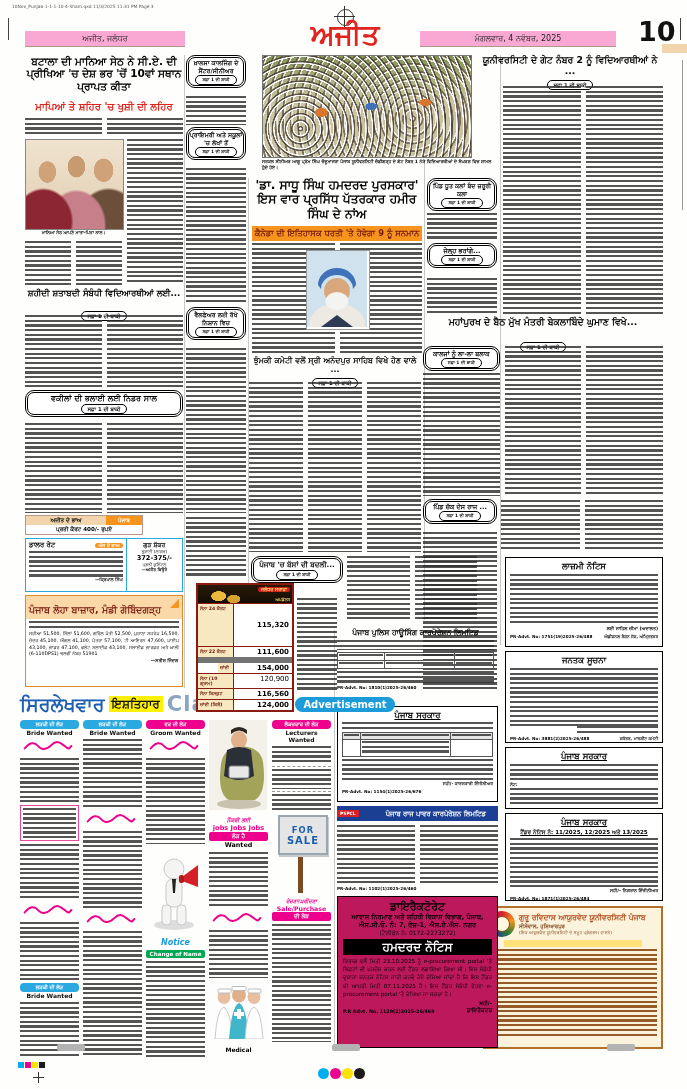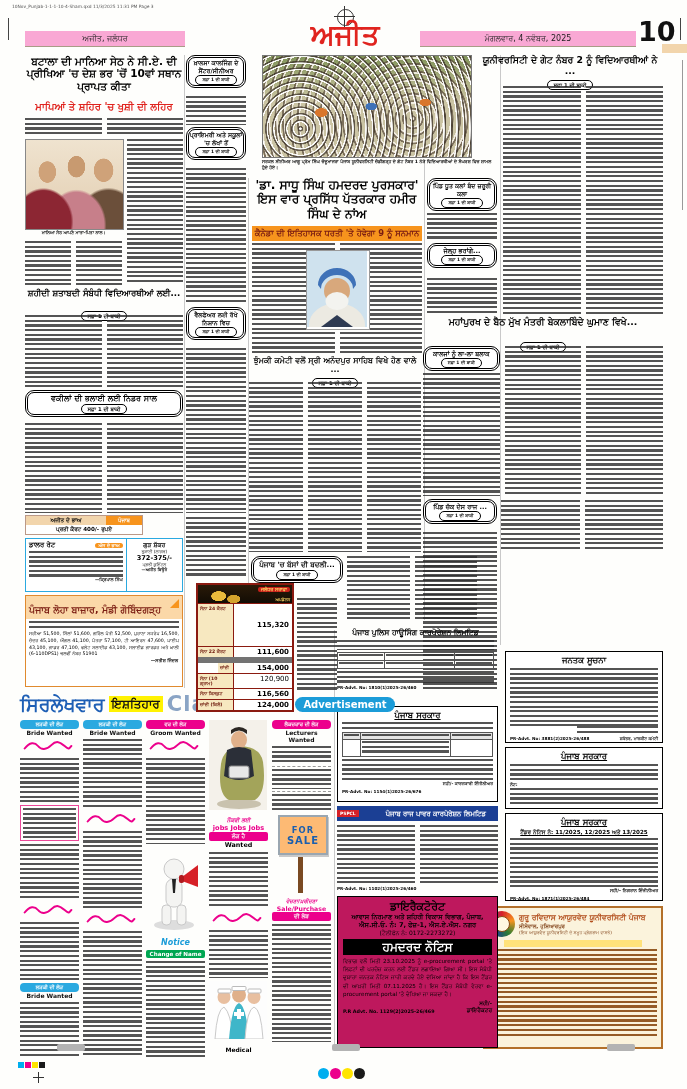--- a/index.html
+++ b/index.html
@@ -41,21 +41,21 @@
   <div class="abs" style="left:12px;top:4px;width:430px;font-size:4.4px;color:#555;">10Nov_Punjab-1-1-1-10-4-Sham.qxd   11/3/2025   11:31 PM   Page 3</div>
   <div class="abs" style="left:337px;top:9px;width:15px;height:15px;border:1px solid #333;border-radius:50%;"></div>
   <div class="abs" style="left:344px;top:6px;width:1px;height:21px;background:#333;"></div>
   <div class="abs" style="left:334px;top:16px;width:21px;height:1px;background:#333;"></div>
   <div class="abs" style="left:8px;top:18px;width:1px;height:22px;background:#444;"></div>
   <div class="abs" style="left:680px;top:18px;width:1px;height:22px;background:#444;"></div>
   <div class="abs" style="left:682px;top:60px;width:1px;height:150px;background:#999;"></div>
 
   <div class="abs strip" style="left:25px;top:31px;width:160px;height:15px;">ਅਜੀਤ, ਜਲੰਧਰ</div>
   <div class="abs" style="left:252px;top:18px;width:186px;height:36px;text-align:center;font-size:28px;font-weight:900;color:#e0241f;">ਅਜੀਤ</div>
-  <div class="abs strip" style="left:420px;top:31px;width:216px;height:15px;">ਮੰਗਲਵਾਰ, 4 ਨਵੰਬਰ, 2025</div>
+  <div class="abs strip" style="left:420px;top:31px;width:196px;height:15px;">ਮੰਗਲਵਾਰ, 4 ਨਵੰਬਰ, 2025</div>
   <div class="abs" style="left:638px;top:16px;width:36px;height:34px;font-size:27px;font-weight:bold;color:#111;text-align:center;">10</div>
   <div class="abs" style="left:662px;top:44px;width:25px;height:9px;background:#f2d5ac;"></div>
 
   <div class="abs vr" style="left:184px;top:55px;height:633px;"></div>
   <div class="abs vr" style="left:248px;top:178px;height:510px;"></div>
   <div class="abs vr" style="left:424px;top:160px;height:460px;"></div>
   <div class="abs vr" style="left:500px;top:55px;height:590px;"></div>
   <div class="abs vr" style="left:334px;top:630px;height:420px;"></div>
 
   <div class="abs hl" style="left:25px;top:55px;width:158px;font-size:10.5px;">ਬਟਾਲਾ ਦੀ ਮਾਨਿਆ ਸੇਠ ਨੇ ਸੀ.ਏ. ਦੀ ਪ੍ਰੀਖਿਆ 'ਚ ਦੇਸ਼ ਭਰ 'ਚੋਂ 10ਵਾਂ ਸਥਾਨ ਪ੍ਰਾਪਤ ਕੀਤਾ</div>
@@ -272,20 +272,29 @@
       <div class="gk"></div>
     </div>
 
   <div class="abs hl" style="left:477px;top:55px;width:186px;font-size:9.3px;">ਯੂਨੀਵਰਸਿਟੀ ਦੇ ਗੇਟ ਨੰਬਰ 2 ਨੂੰ ਵਿਦਿਆਰਥੀਆਂ ਨੇ ...</div>
   <div class="abs pillrow" style="left:477px;top:72px;width:186px;"><span class="pill">ਸਫ਼ਾ 1 ਦੀ ਬਾਕੀ</span></div>
   <div class="abs cols2" style="left:503px;top:86px;width:160px;height:228px;">
       <div class="gk"></div>
       <div class="gk"></div>
     </div>
 
+  <div class="abs nbx" style="left:505px;top:557px;width:158px;height:90px;">
+    <h4>ਲਾਜ਼ਮੀ ਨੋਟਿਸ</h4>
+    <div class="gk" style="height:52px;"></div>
+    <div style="font-size:4.6px;font-weight:bold;text-align:right;">ਲਈ ਸਾਹਿਲ ਚੀਮਾ (ਅਦਾਲਤ)</div>
+    <div class="prrow">
+        <span>PR-Advt. No: 1751(19)2025-26/488</span>
+        <span>ਐਡੀਸ਼ਨਲ ਸੈਸ਼ਨ ਜੱਜ, ਅੰਮ੍ਰਿਤਸਰ</span>
+      </div>
+  </div>
 
   <div class="abs nbx" style="left:505px;top:651px;width:158px;height:92px;">
     <h4>ਜਨਤਕ ਸੂਚਨਾ</h4>
     <div class="gk" style="height:58px;"></div>
     <div class="gk" style="height:8px;width:55%;margin-left:45%;"></div>
     <div class="prrow">
         <span>PR-Advt. No: 3881(2)2025-26/488</span>
         <span>ਸਕੱਤਰ, ਮਾਰਕੀਟ ਕਮੇਟੀ</span>
       </div>
   </div>
@@ -536,21 +545,21 @@
       </div>
     <div>
       <div class="gk" style="height:18px;"></div>
         <div class="dash"></div>
       <div class="gk" style="height:20px;"></div>
         <div class="dash"></div>
       <div class="gk" style="height:16px;"></div>
     </div>
     <div style="position:relative;height:82px;">
       <div style="position:absolute;left:26px;top:34px;width:5px;height:46px;background:#7a4a22;"></div>
-      <div style="position:absolute;left:6px;top:2px;width:46px;height:36px;background:#fdba74;border:2px solid #9aa6b0;box-shadow:1px 2px 0 #c9c9c9;
+      <div style="position:absolute;left:6px;top:2px;width:46px;height:36px;background:#e5e5e5;border:2px solid #9aa6b0;box-shadow:1px 2px 0 #c9c9c9;
                   display:flex;flex-direction:column;align-items:center;justify-content:center;">
         <span style="font-size:8.4px;font-weight:bold;color:#1b5fae;letter-spacing:1px;">FOR</span>
         <span style="font-size:10px;font-weight:bold;color:#1b5fae;letter-spacing:1px;">SALE</span>
       </div>
     </div>
     <div style="text-align:center;">
       <div style="font-size:5.4px;font-weight:bold;color:#ec008c;font-style:italic;">ਵੇਚਣਾ/ਖ਼ਰੀਦਣਾ</div>
       <div style="font-size:6.2px;font-weight:bold;color:#ec008c;">Sale/Purchase</div>
       <div style="background:#ec008c;color:#fff;font-size:5.6px;font-weight:bold;padding:1px 0;border-radius:2px;">ਦੀ ਲੋੜ</div>
     </div>

